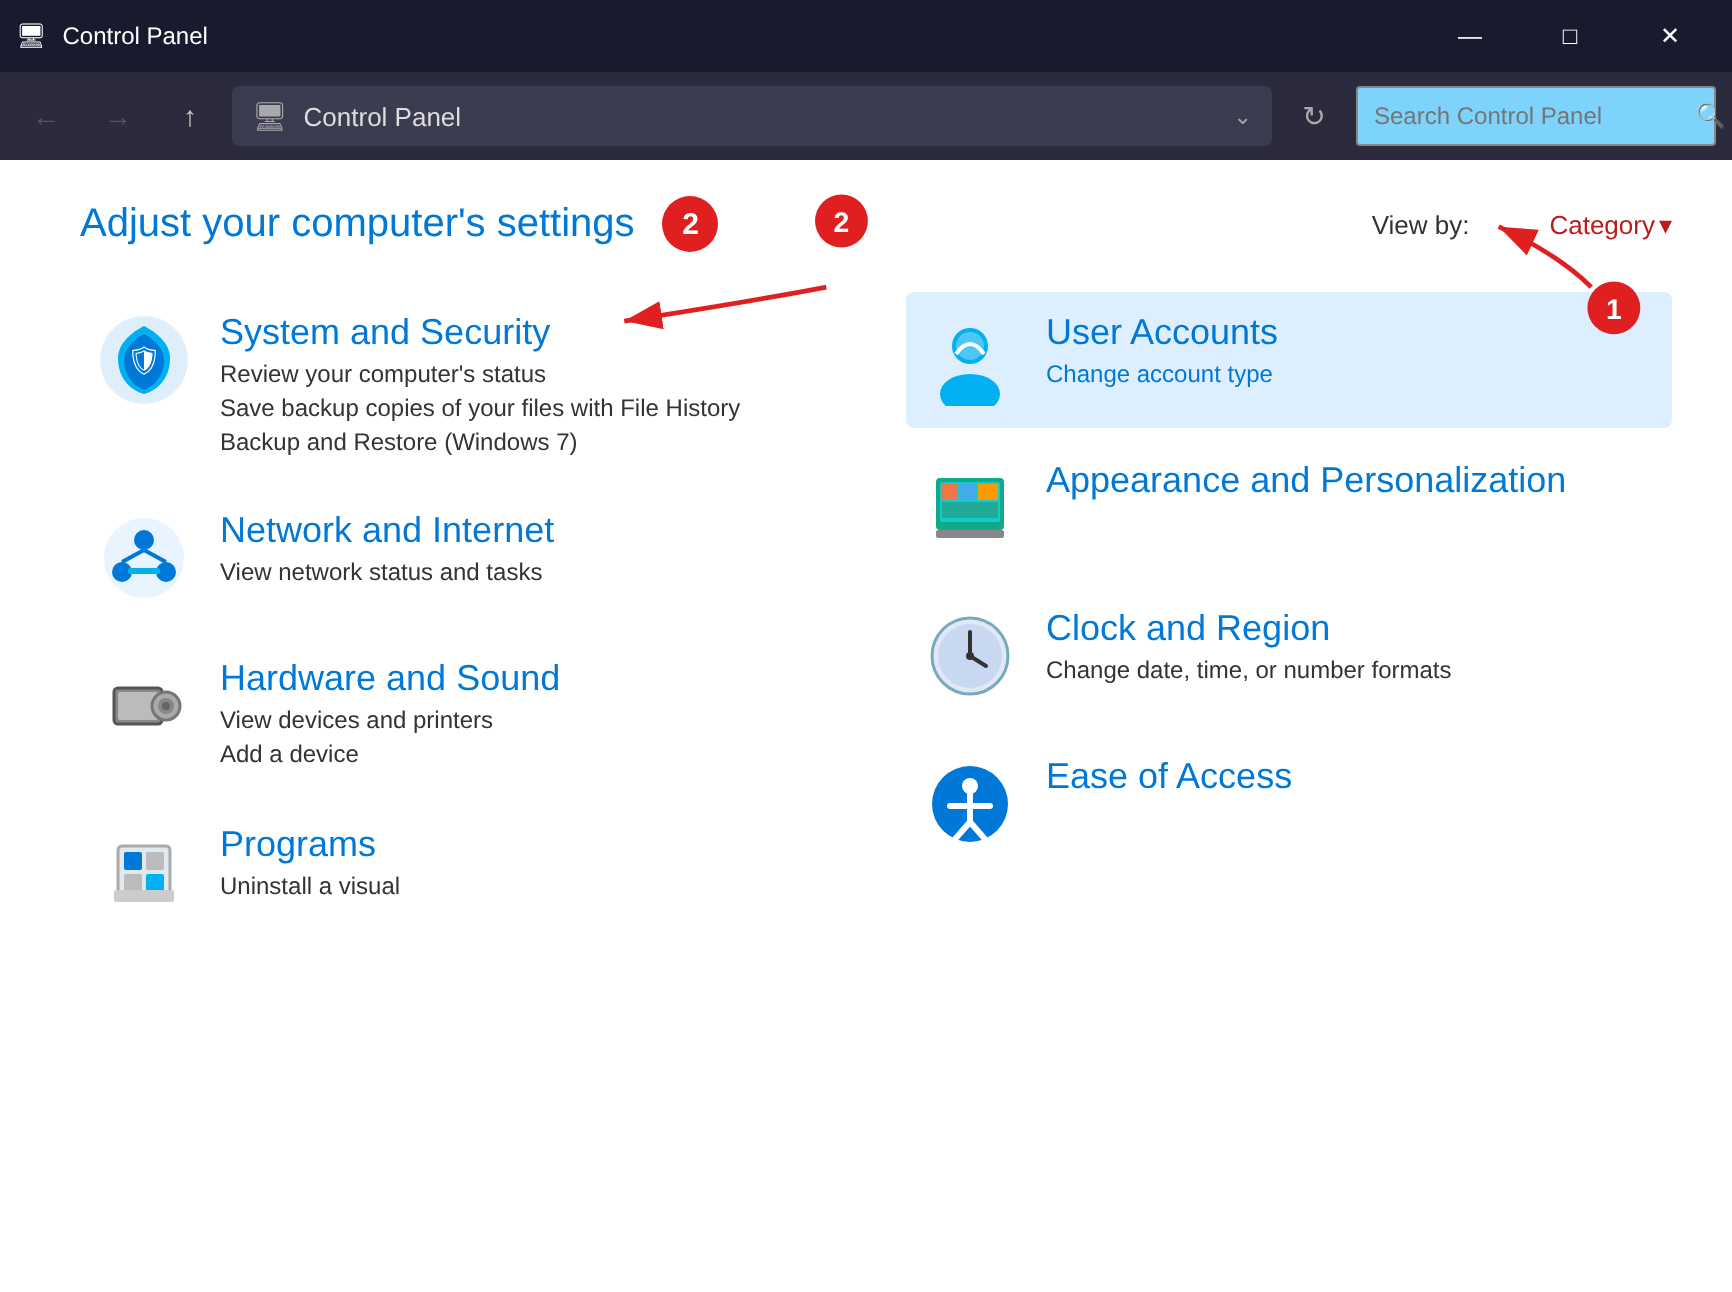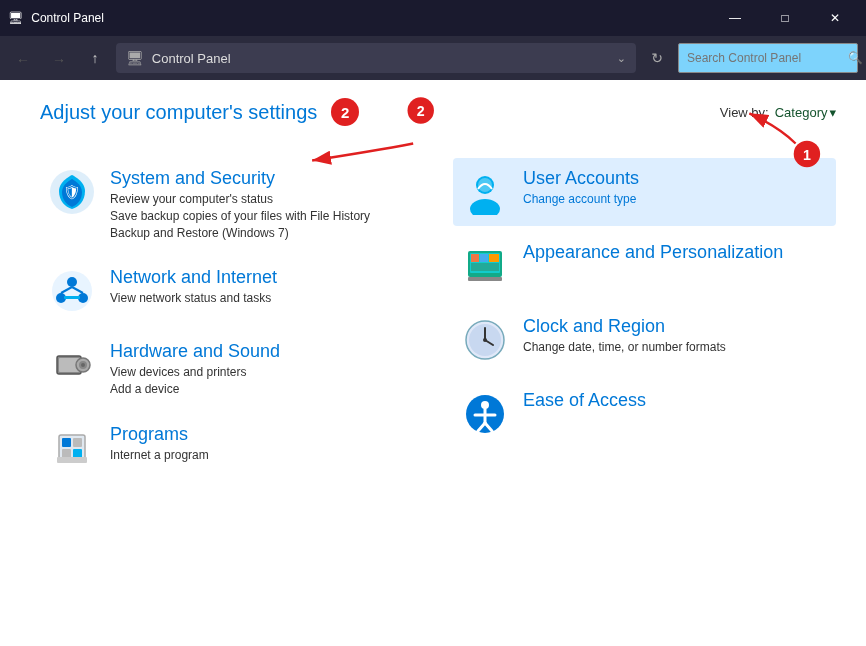--- a/index.html
+++ b/index.html
@@ -73,21 +73,20 @@
       font-size: 12px; color: #333; background: transparent;
     }
     .search-icon { color: #555; font-size: 12px; }
 
     
     .main {
       background: #fff;
       height: calc(646px - 36px - 44px);
       display: flex;
       flex-direction: column;
-      gap: 12px;
     }
 
     .content-header {
       display: flex;
       align-items: center;
       justify-content: space-between;
       padding: 18px 30px 10px 40px;
     }
     .page-title {
       font-size: 20px;
@@ -96,23 +95,23 @@
     }
     .view-by {
       display: flex;
       align-items: center;
       gap: 6px;
       font-size: 13px;
       color: #333;
     }
     .view-by-label { color: #333; }
     .view-by-value {
-      color: #14532d;
+      color: #b91c1c;
       cursor: pointer;
-      display: flex; align-items: center; gap: 2px;
+      display: flex; align-items: center; gap: 2px; margin-left: 34px;
     }
 
     
     .columns {
       display: flex;
       flex: 1;
       padding: 0 20px;
     }
 
     .left-col {
@@ -280,21 +279,21 @@
               <rect x="10" y="10" width="26" height="26" rx="2" fill="#e0e8f0" stroke="#aaa" stroke-width="1.5"></rect>
               <rect x="13" y="13" width="9" height="9" rx="1" fill="#0078d7"></rect>
               <rect x="24" y="13" width="9" height="9" rx="1" fill="#bbb"></rect>
               <rect x="13" y="24" width="9" height="9" rx="1" fill="#bbb"></rect>
               <rect x="24" y="24" width="9" height="9" rx="1" fill="#00b0f0"></rect>
               <rect x="8" y="32" width="30" height="6" rx="1" fill="#ccc"></rect>
             </svg>
           </div>
           <div class="cat-text">
             <span class="cat-title">Programs</span>
-            <span class="cat-sub">Internet a program</span>
+            <span class="cat-sub">Uninstall a visual</span>
           </div>
         </div>
 
       </div>
 
       <div class="right-col">
 
         <div class="category-item highlighted">
           <div class="cat-icon">
             <svg width="46" height="46" viewBox="0 0 46 46">

